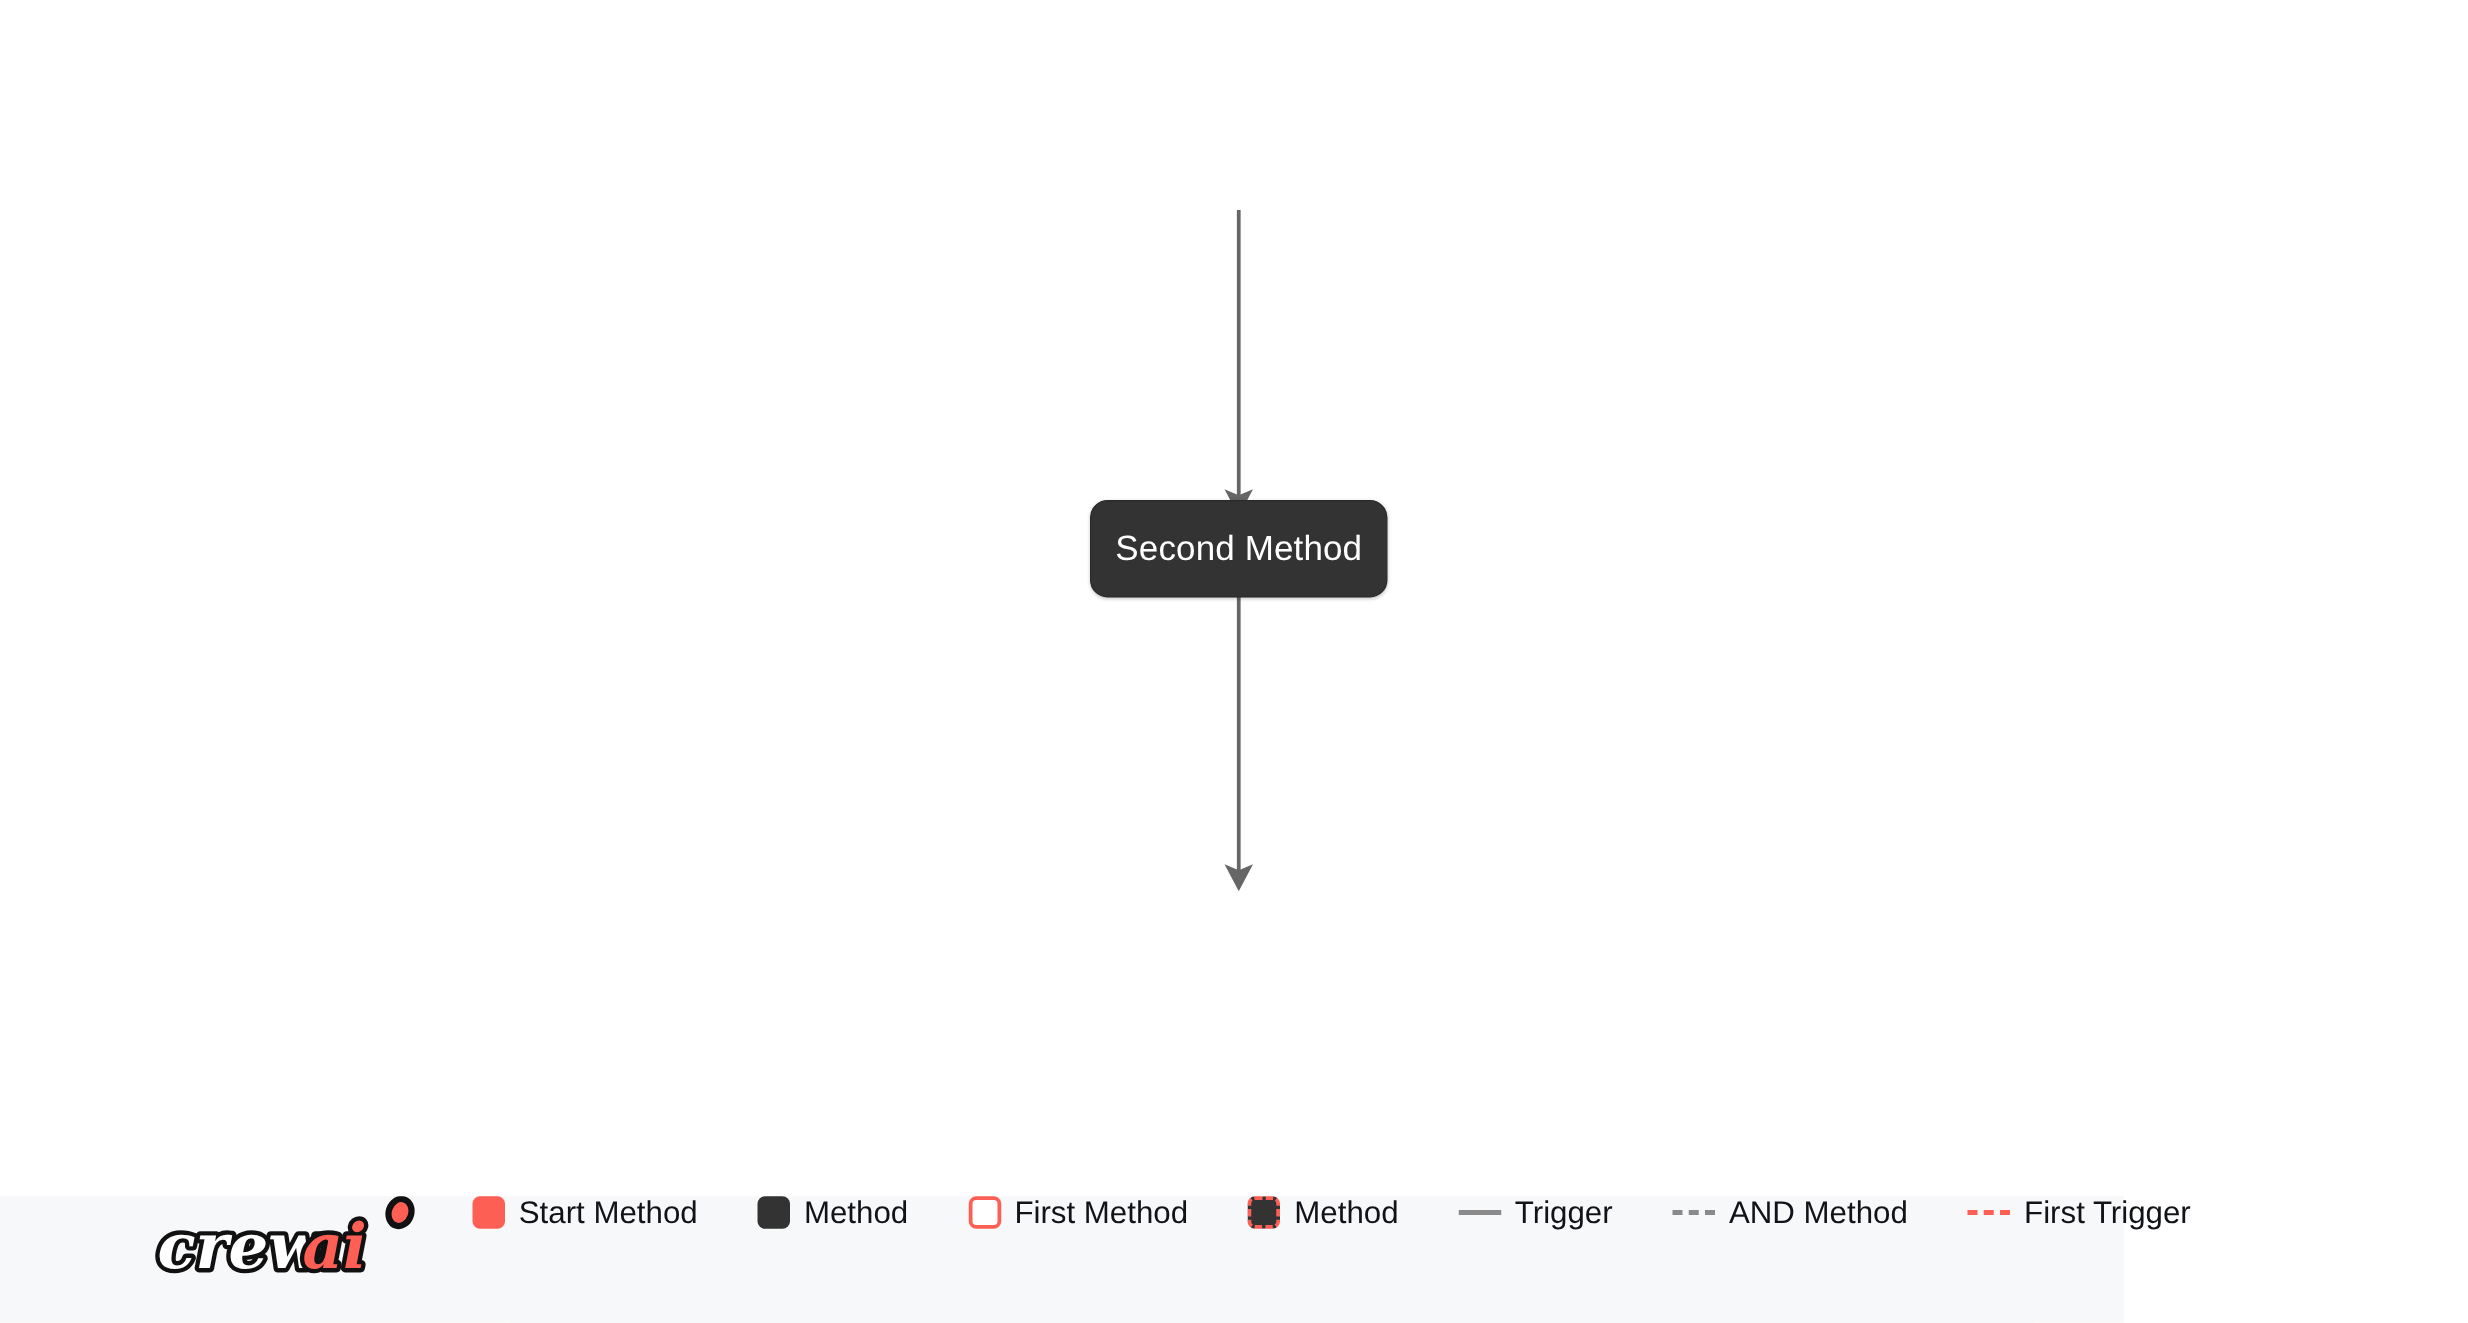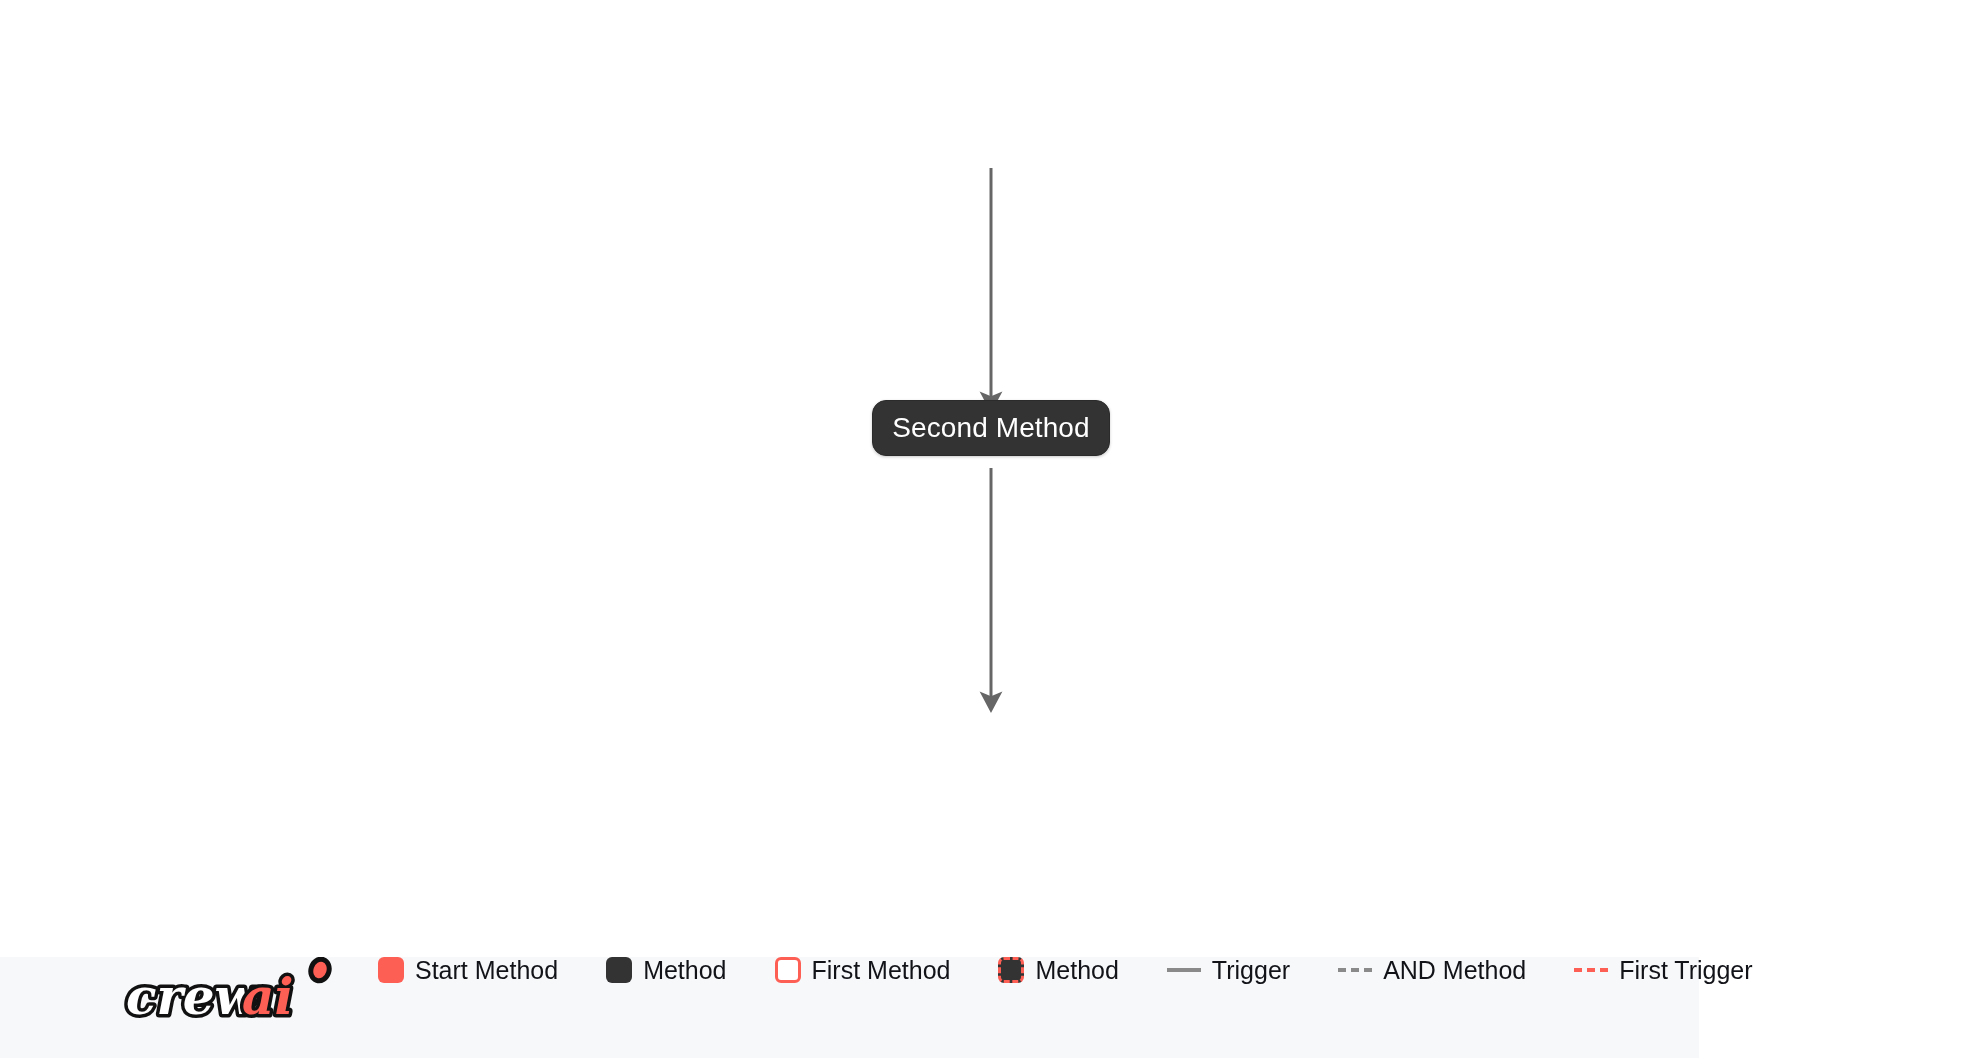--- a/index.html
+++ b/index.html
@@ -125,21 +125,21 @@
     <defs>
       <marker id="arrow" markerWidth="10" markerHeight="10" refX="2.2" refY="5" orient="auto" markerUnits="strokeWidth">
         <path d="M0,1.2 L7.2,5 L0,8.8 L1.6,5 Z" fill="#666666"></path>
       </marker>
     </defs>
     <line x1="991" y1="168" x2="991" y2="398" stroke="#666666" stroke-width="3" marker-end="url(#arrow)"></line>
     <line x1="991" y1="468" x2="991" y2="698" stroke="#666666" stroke-width="3" marker-end="url(#arrow)"></line>
   </svg>
 
 
-  <div class="node node-method" style="left:872px; top:400px; width:238px; height:56px;">
+  <div class="node node-method" style="left:872px; top:400px; width:238px; height:78px;">
     <span>Second Method</span>
   </div>
 
 
 </div>
 
 <div id="legend-bar">
 
   <svg id="legend-logo" viewBox="0 0 218 72" xmlns="http://www.w3.org/2000/svg">
     <g stroke="#111111" stroke-width="7" stroke-linejoin="round" stroke-linecap="round" font-family="'DejaVu Serif', serif" font-style="italic" font-weight="bold" font-size="50">

